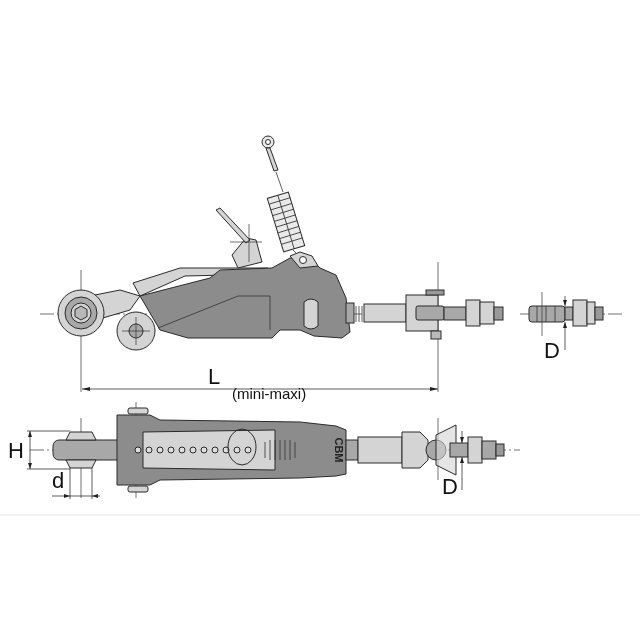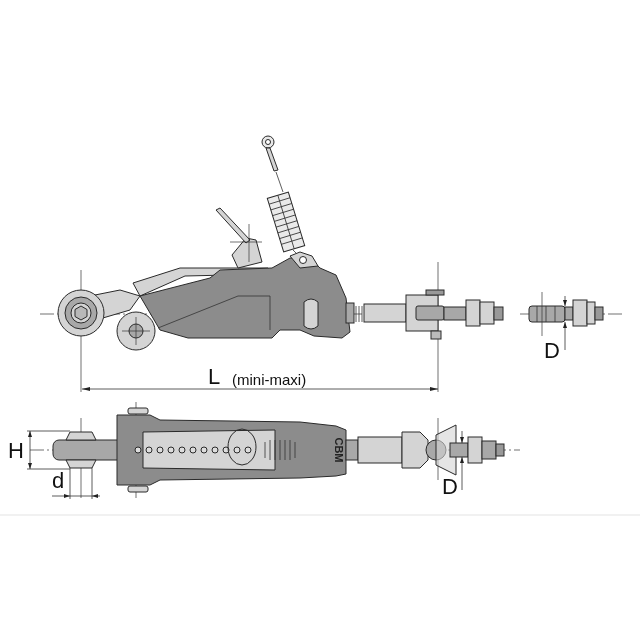--- a/index.html
+++ b/index.html
@@ -1,20 +1,20 @@
 <!DOCTYPE html>
 <html><head>
 <meta charset="utf-8">
 <style>
   html, body { margin: 0; padding: 0; background: #ffffff; }
   body { width: 640px; height: 640px; position: relative; overflow: hidden; font-family: "Liberation Sans", sans-serif; }
   #canvas { position: absolute; left: 0; top: 0; width: 640px; height: 640px; }
   .lbl { position: absolute; color: #111; font-family: "Liberation Sans", sans-serif; line-height: 1; white-space: nowrap; }
   .big { font-size: 22px; }
-  .small { font-size: 15px; }
+  .small { font-size: 15px; margin-top: 14px; }
   .brand { position: absolute; font-family: "Liberation Sans", sans-serif; font-weight: bold; font-size: 11px; color: #222; transform: rotate(90deg); transform-origin: center; }
   .divider { position: absolute; left: 0; top: 514px; width: 640px; height: 2px; background: #f1f1f1; }
 </style>
 </head>
 <body>
 
 <svg id="canvas" width="640" height="640" viewBox="0 0 640 640" xmlns="http://www.w3.org/2000/svg">
   <defs>
     <style>
       .o { stroke: #2a2a2a; stroke-width: 1; }

